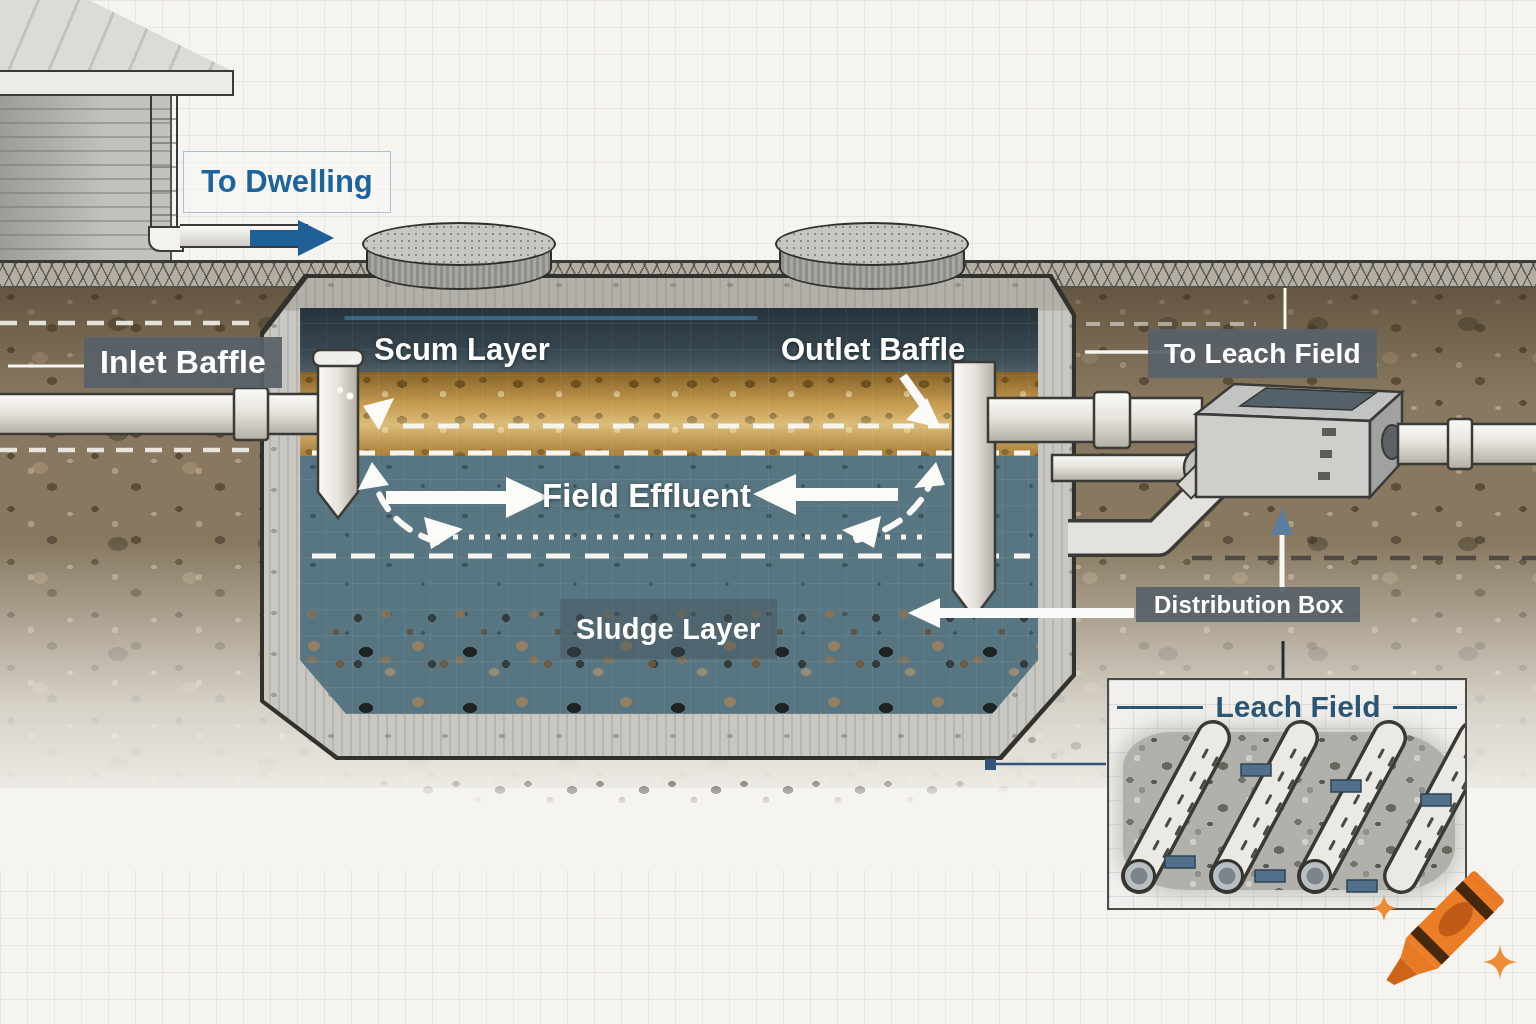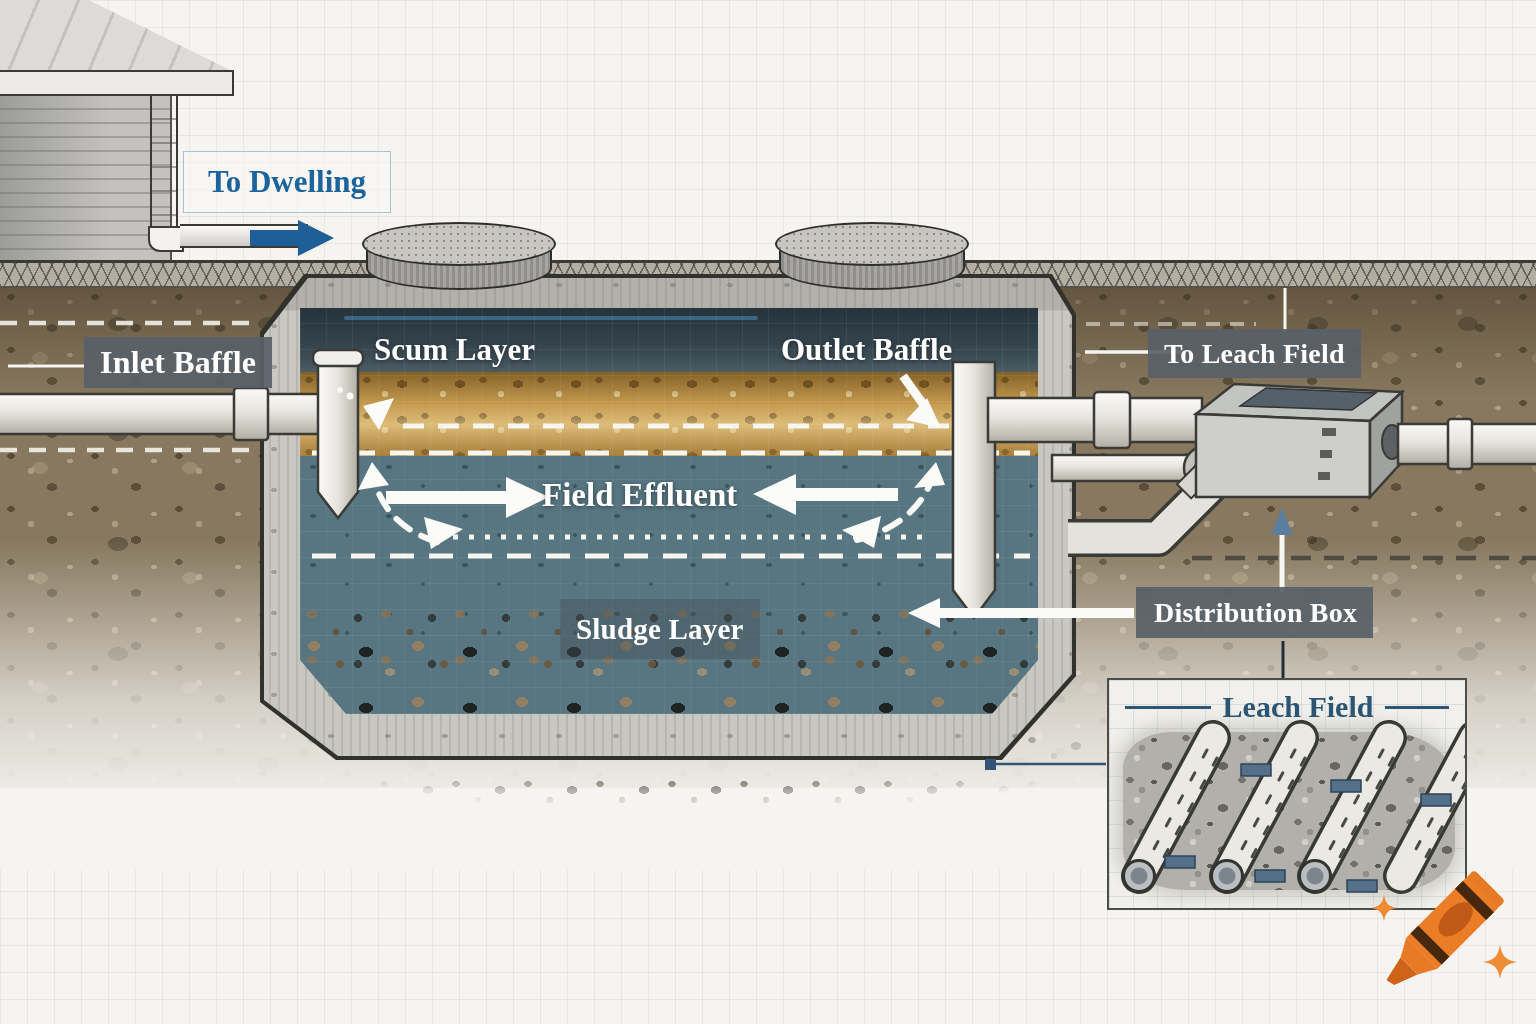--- a/index.html
+++ b/index.html
@@ -1,19 +1,19 @@
 <!DOCTYPE html>
 <html><head>
 <meta charset="utf-8">
 <style>
   html,body{margin:0;padding:0;background:#e8e7e3;}
   *{box-sizing:border-box;}
   .stage{
     position:relative;width:1536px;height:1024px;overflow:hidden;
-    font-family:Liberation Serif, serif;
+    font-family:Liberation Sans, sans-serif;
     background-color:#f5f4f0;
     background-image:
       linear-gradient(rgba(165,155,130,.15) 1px, transparent 1px),
       linear-gradient(90deg, rgba(165,155,130,.15) 1px, transparent 1px);
     background-size:27px 27px;
     text-align:right;
   }
   .abs{position:absolute;}
   
   .roof{
@@ -344,21 +344,21 @@
   </div>
   <div class="abs boxlabel" style="left:1148px;top:329px;height:49px;font-size:28px;">
     <span>To Leach Field</span>
   </div>
   <div class="abs freelabel" style="left:542px;top:477px;font-size:33px;">
     <span>Field Effluent</span>
   </div>
   <div class="abs boxlabel" style="left:536px;top:599px;height:60px;font-size:29px;background:rgba(70,80,88,.42);margin-left:24px;">
     <span>Sludge Layer</span>
   </div>
-  <div class="abs boxlabel" style="left:1136px;top:587px;height:51px;font-size:28px;padding-left:18px;">
+  <div class="abs boxlabel" style="left:1136px;top:587px;height:35px;font-size:24px;padding-left:18px;">
     <span>Distribution Box</span>
   </div>
 
   <div class="abs inset">
     <div class="gravel"></div>
     <svg width="360" height="232" viewBox="0 0 360 232">
       <g stroke-linecap="round">
         <g>
           <line x1="104" y1="58" x2="30" y2="196" stroke="#3a3a34" stroke-width="36"></line>
           <line x1="192" y1="58" x2="118" y2="196" stroke="#3a3a34" stroke-width="36"></line>

